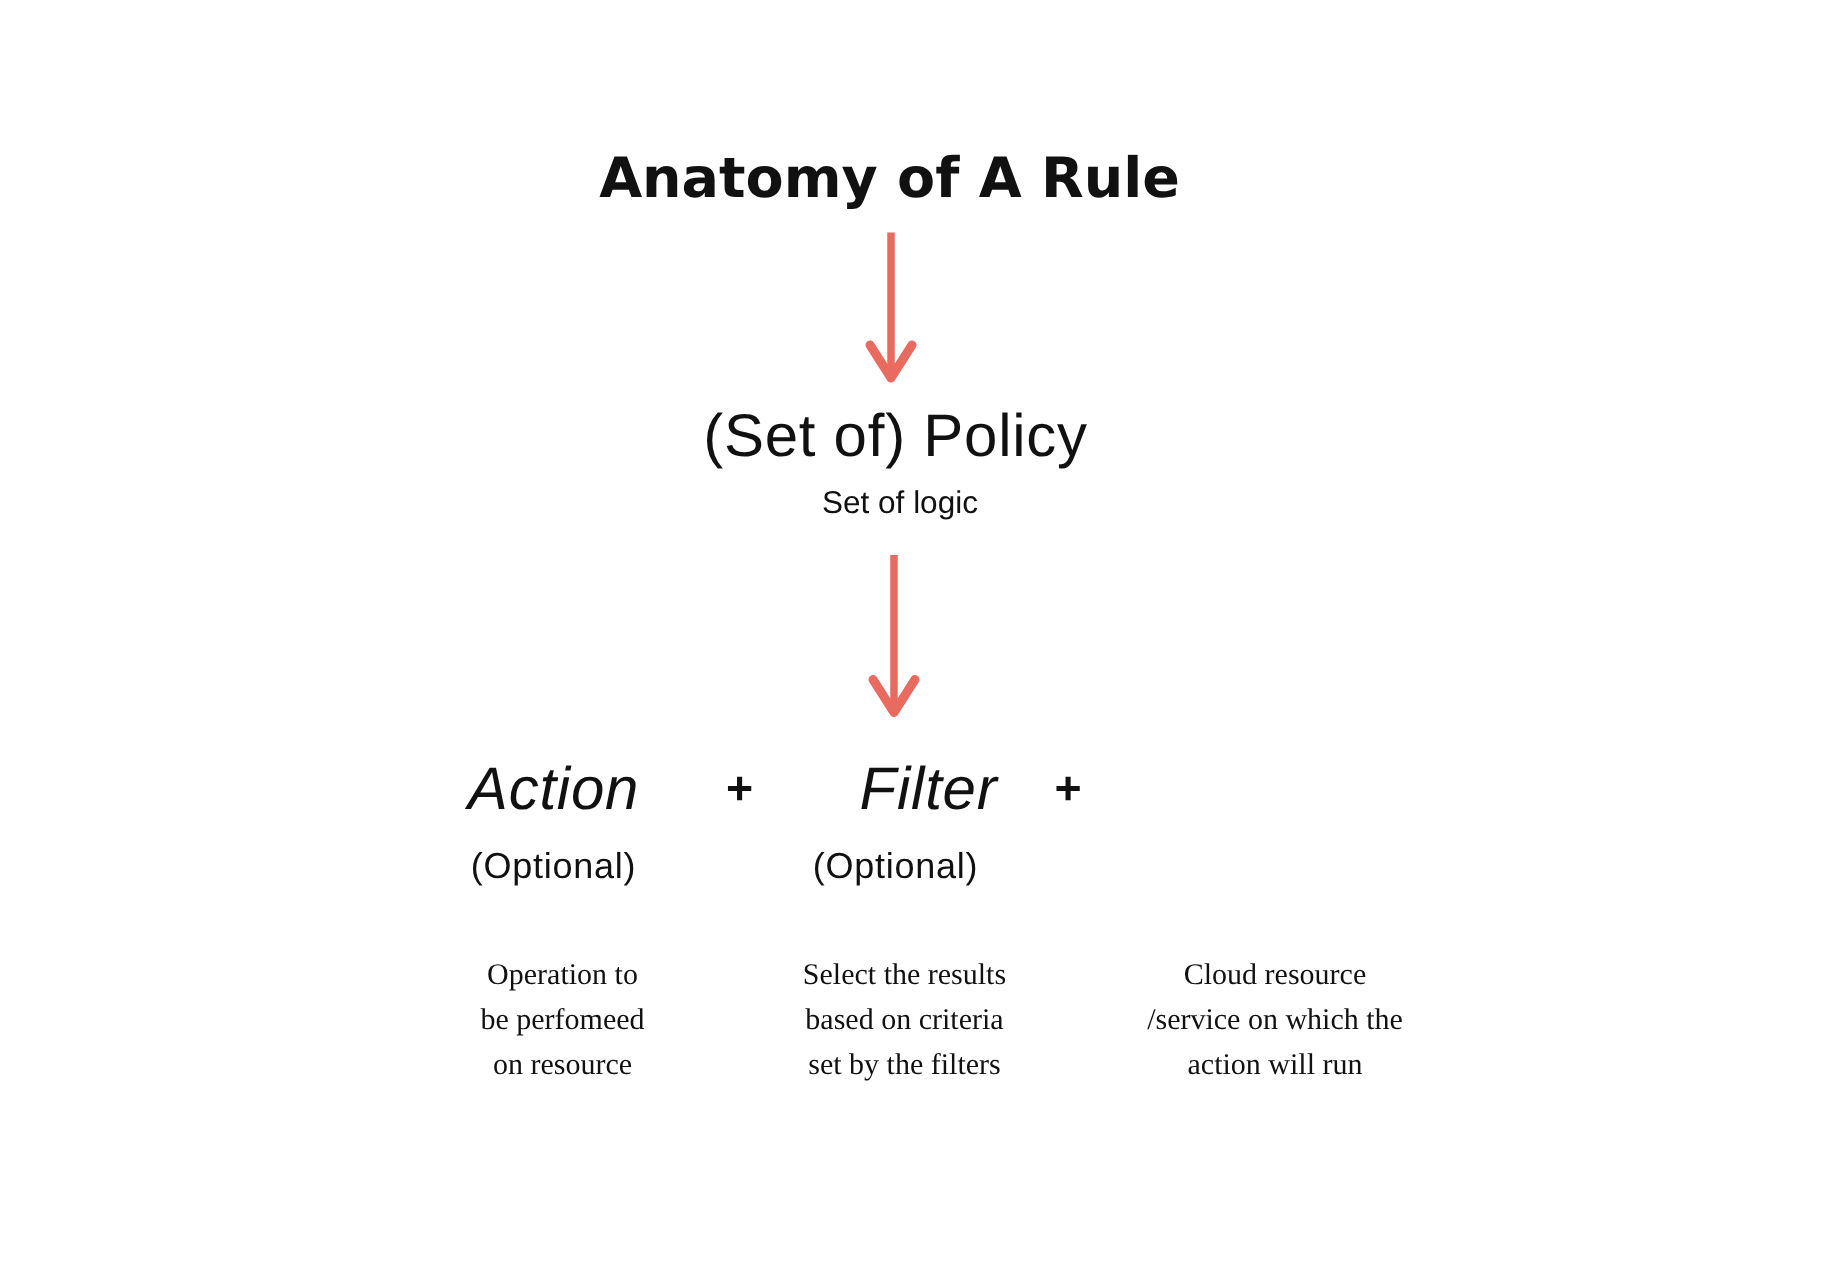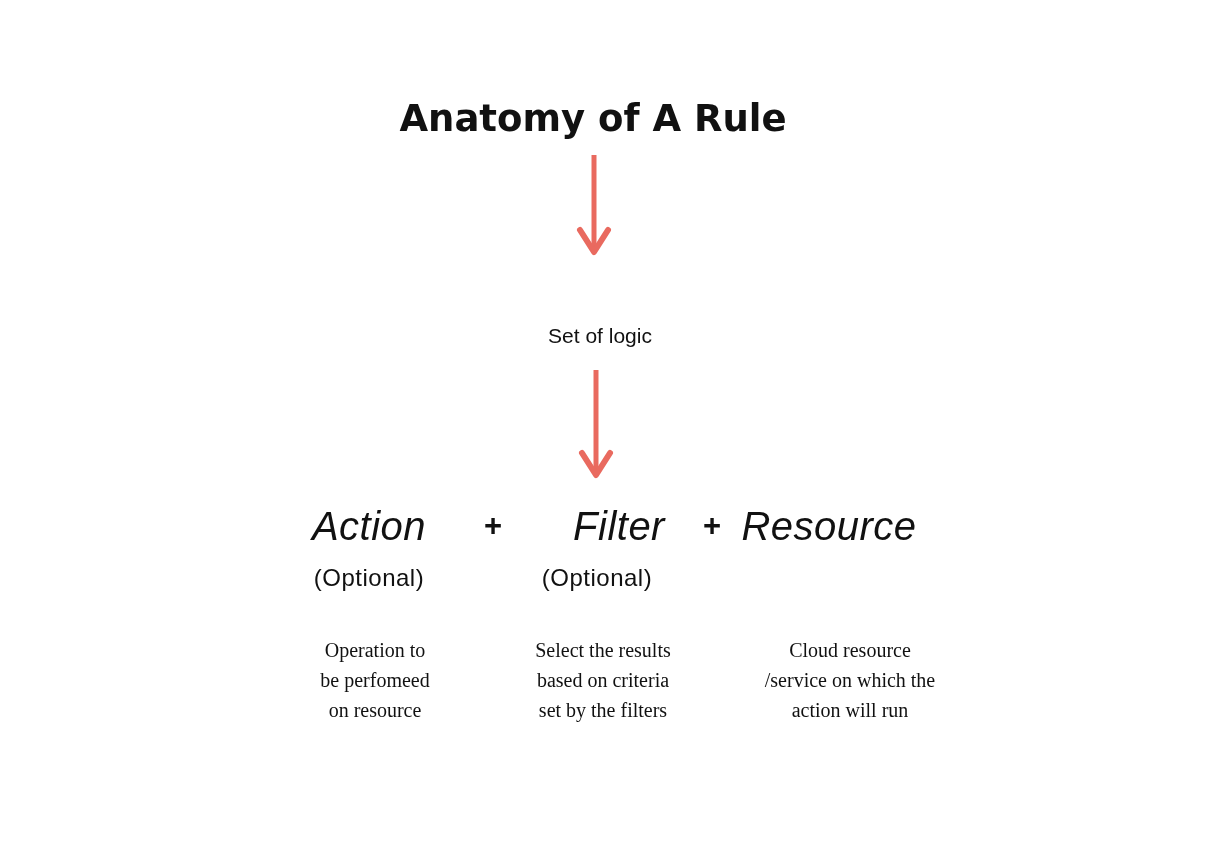--- a/index.html
+++ b/index.html
@@ -80,34 +80,34 @@
 
   <h1 class="title cx">Anatomy of A Rule</h1>
 
   <div class="arrow arrow1 cx">
     <svg width="38" height="104" viewBox="0 0 38 104" aria-hidden="true">
       <line x1="19" y1="2" x2="19" y2="94" stroke="currentColor" stroke-width="5"></line>
       <polyline points="5,77 19,99 33,77" fill="none" stroke="currentColor" stroke-width="6" stroke-linecap="round" stroke-linejoin="round"></polyline>
     </svg>
   </div>
 
+  <div class="policy cx sans-light">(Set of) Policy</div>
   <div class="policy-sub cx">Set of logic</div>
 
   <div class="arrow arrow2 cx">
     <svg width="38" height="112" viewBox="0 0 38 112" aria-hidden="true">
       <line x1="19" y1="2" x2="19" y2="102" stroke="currentColor" stroke-width="5"></line>
       <polyline points="5,85 19,107 33,85" fill="none" stroke="currentColor" stroke-width="6" stroke-linecap="round" stroke-linejoin="round"></polyline>
     </svg>
   </div>
 
   <div class="comp-label label-action cx sans-light">Action</div>
   <div class="plus plus1 cx">+</div>
   <div class="comp-label label-filter cx sans-light">Filter</div>
   <div class="plus plus2 cx">+</div>
-  <div class="comp-label label-resource cx sans-light">Resource</div>
 
   <div class="qual qual-action cx sans-light">(Optional)</div>
   <div class="qual qual-filter cx sans-light">(Optional)</div>
 
   <div class="desc desc-action cx">Operation to
 be perfomeed
 on resource</div>
   <div class="desc desc-resource cx">Cloud resource
 /service on which the
 action will run</div>

